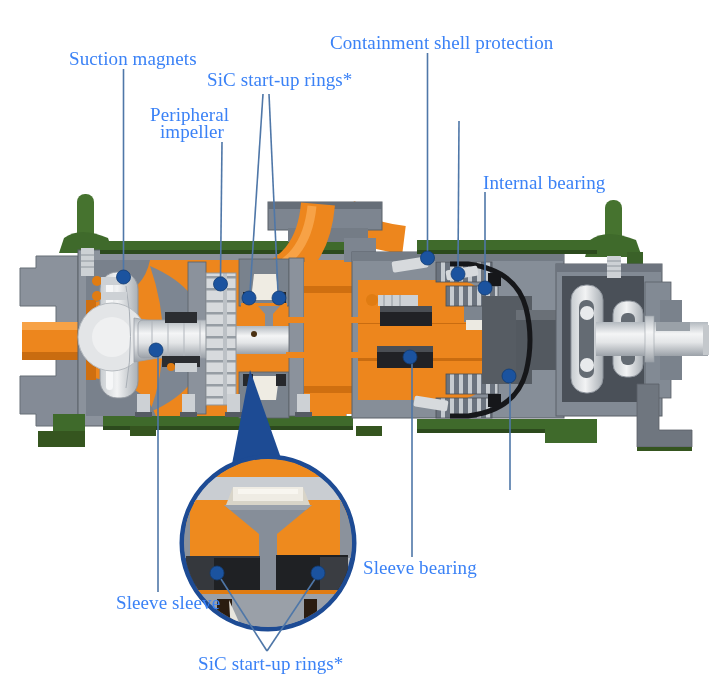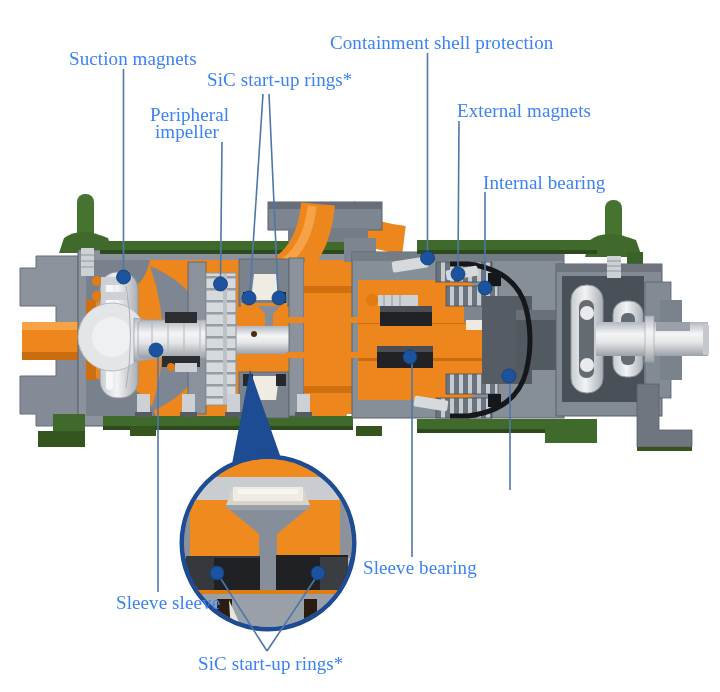--- a/index.html
+++ b/index.html
@@ -5,21 +5,21 @@
   html,body{margin:0;padding:0;background:#fff;}
   .stage{
     position:relative;width:720px;height:692px;background:#fff;overflow:hidden;
     font-family:"Liberation Sans",sans-serif;
   }
   .stage svg{position:absolute;left:0;top:0;}
   .label{
     position:absolute;font-size:19px;line-height:17px;color:#3b82f6;
     white-space:nowrap;letter-spacing:.1px;font-family:Liberation Serif, serif;
   }
-  .label.wrap{white-space:normal;text-align:center;}
+  .label.wrap{white-space:normal;text-align:right;}
 </style>
 </head>
 <body>
 
 <div class="stage">
 
 <svg width="720" height="692" viewBox="0 0 720 692">
   <defs>
     <linearGradient id="silvV" x1="0" y1="0" x2="0" y2="1">
       <stop offset="0" stop-color="#b3b9bf"></stop>
@@ -297,18 +297,17 @@
     <circle cx="509" cy="376" r="7"></circle>
     <circle cx="217" cy="573" r="7"></circle>
     <circle cx="318" cy="573" r="7"></circle>
   </g>
 </svg>
 
 <div class="label" style="left:69px;top:50px">Suction magnets</div>
 <div class="label" style="left:207px;top:71px">SiC start-up rings*</div>
 <div class="label wrap" style="left:150px;top:106px;width:74px">Peripheral impeller</div>
 <div class="label" style="left:330px;top:34px">Containment shell protection</div>
-<div class="label" style="left:457px;top:102px">External magnets</div>
 <div class="label" style="left:483px;top:174px">Internal bearing</div>
 <div class="label" style="left:363px;top:559px">Sleeve bearing</div>
 <div class="label" style="left:116px;top:594px">Sleeve sleeve</div>
 <div class="label" style="left:198px;top:655px">SiC start-up rings*</div>
 
 </div>
 </body></html>

